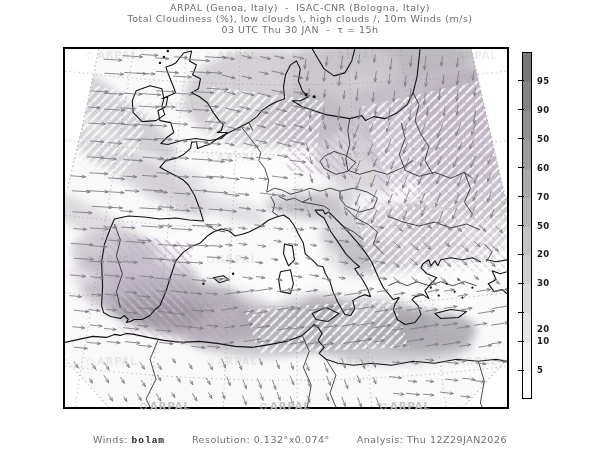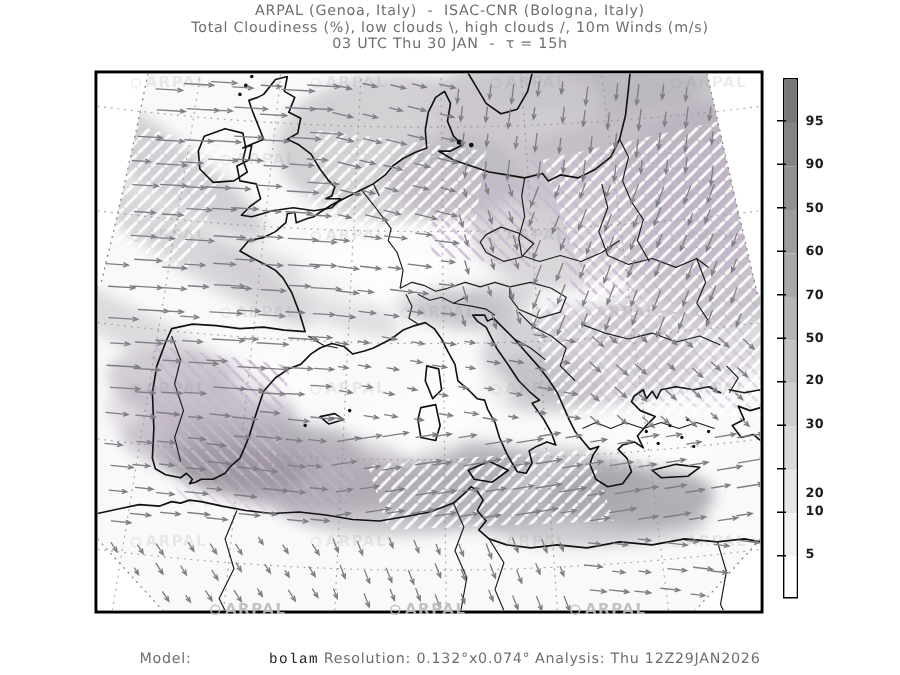--- a/index.html
+++ b/index.html
@@ -22,22 +22,22 @@
   .cbbar{position:absolute;left:0;top:0;width:10px;height:347px;border:1px solid #000;
          box-sizing:border-box;overflow:hidden;background:#fff;}
   .cb-seg{position:absolute;left:0;width:10px;}
   .cb-tick{position:absolute;left:-4px;width:6px;height:1px;background:#000;}
   .cb-label{position:absolute;left:15px;font-size:8.5px;font-weight:bold;color:#1b1b1b;
             letter-spacing:0.3px;}
   
   .ftr{position:absolute;left:93px;top:434px;width:414px;display:flex;
        justify-content:space-between;font-size:9.5px;color:#6e6e6e;letter-spacing:0.5px;}
   .ftr .grp{white-space:pre;}
-  .ftr .val-bold{font-family:"Liberation Mono", monospace;font-weight:normal;color:#1d1d1d;
-                 letter-spacing:1px;margin-left:48px;}
+  .ftr .val-bold{font-family:"Liberation Mono", monospace;font-weight:bold;color:#1d1d1d;
+                 letter-spacing:1px;}
   .wm-bottom-row{position:absolute;left:0;top:401px;width:600px;height:14px;pointer-events:none;}
   .wm-bottom-row .wm{color:#bdbdbd;opacity:.85;}
 </style>
 </head>
 <body>
 
 <div class="page">
 
   <div class="hdr">
     <div class="hline">ARPAL (Genoa, Italy)  -  ISAC-CNR (Bologna, Italy)</div>
@@ -365,18 +365,18 @@
         <span class="wm-ring"></span>
         <span>ARPAL</span>
       </span>
       <span class="wm" style="left: 380px; top: 0px; opacity: 0.9;">
         <span class="wm-ring"></span>
         <span>ARPAL</span>
       </span>
     </div>
 
   <div class="ftr">
-    <span class="grp"><span>Model:</span> <span class="val-bold">bolam</span></span>
+    <span class="grp"><span>Winds:</span> <span class="val-bold">bolam</span></span>
     <span class="grp"><span>Resolution:</span> <span>0.132°x0.074°</span></span>
     <span class="grp"><span>Analysis:</span> <span>Thu 12Z29JAN2026</span></span>
   </div>
 
 </div>
 
 </body></html>

